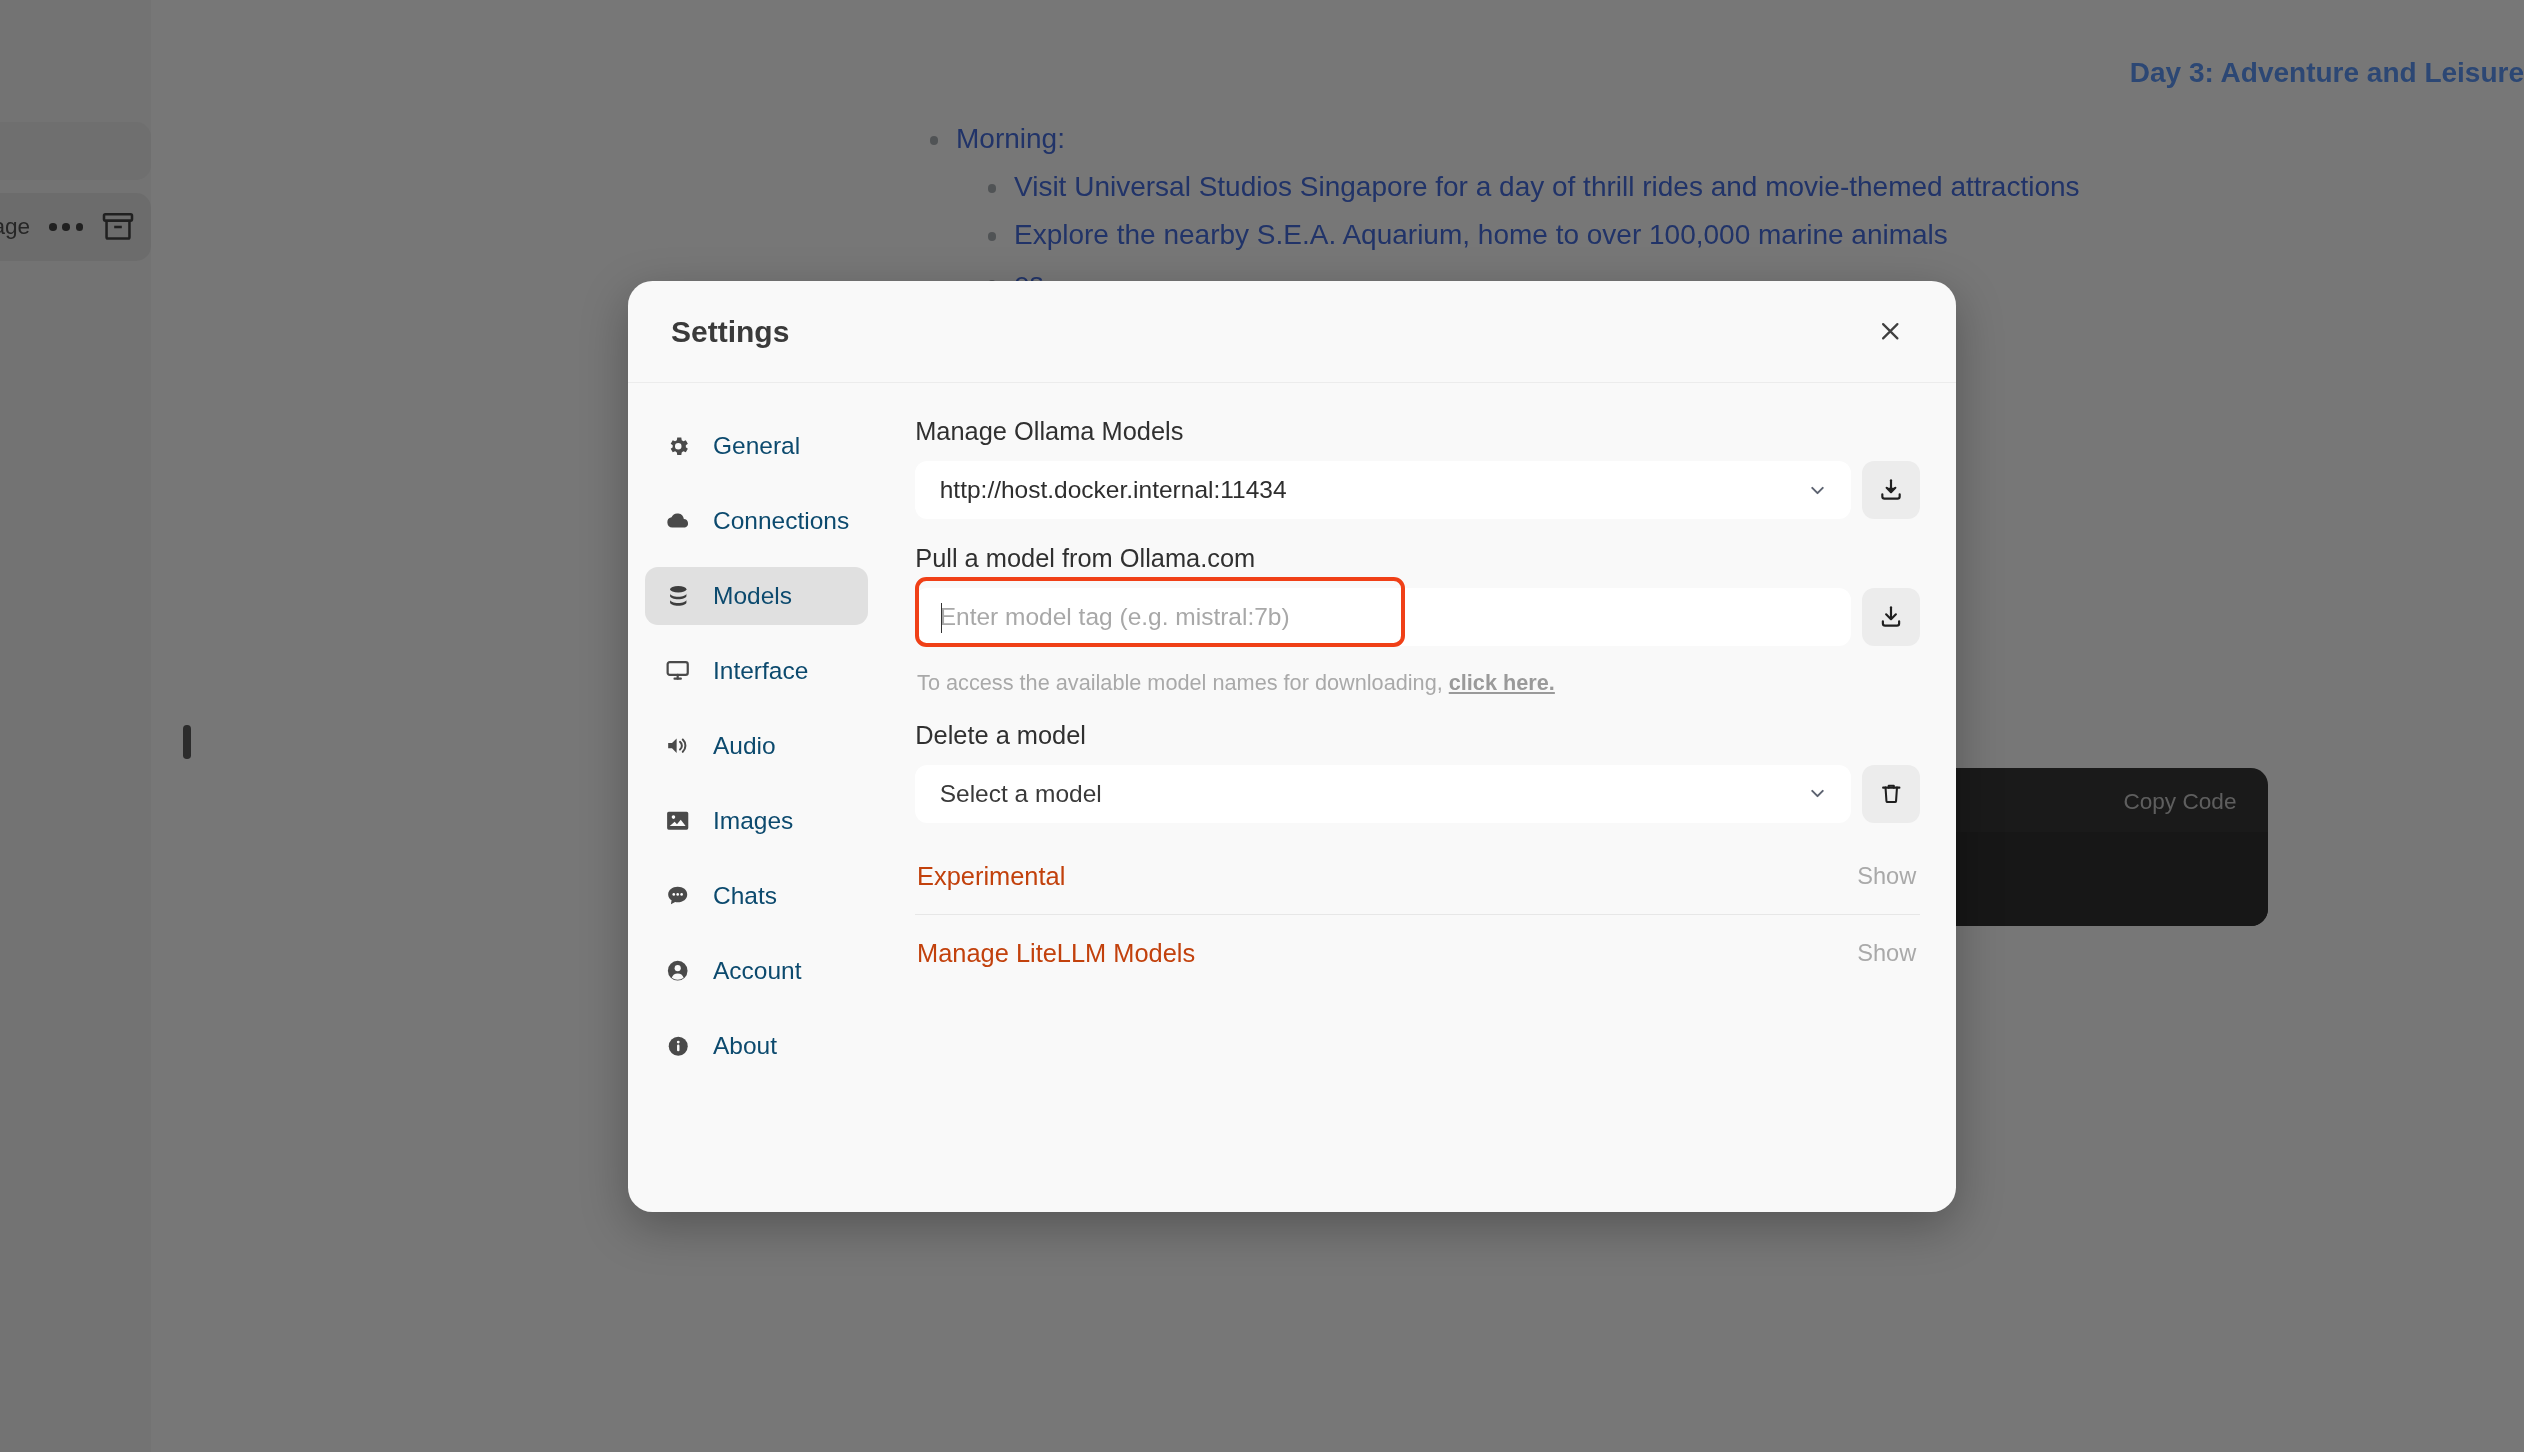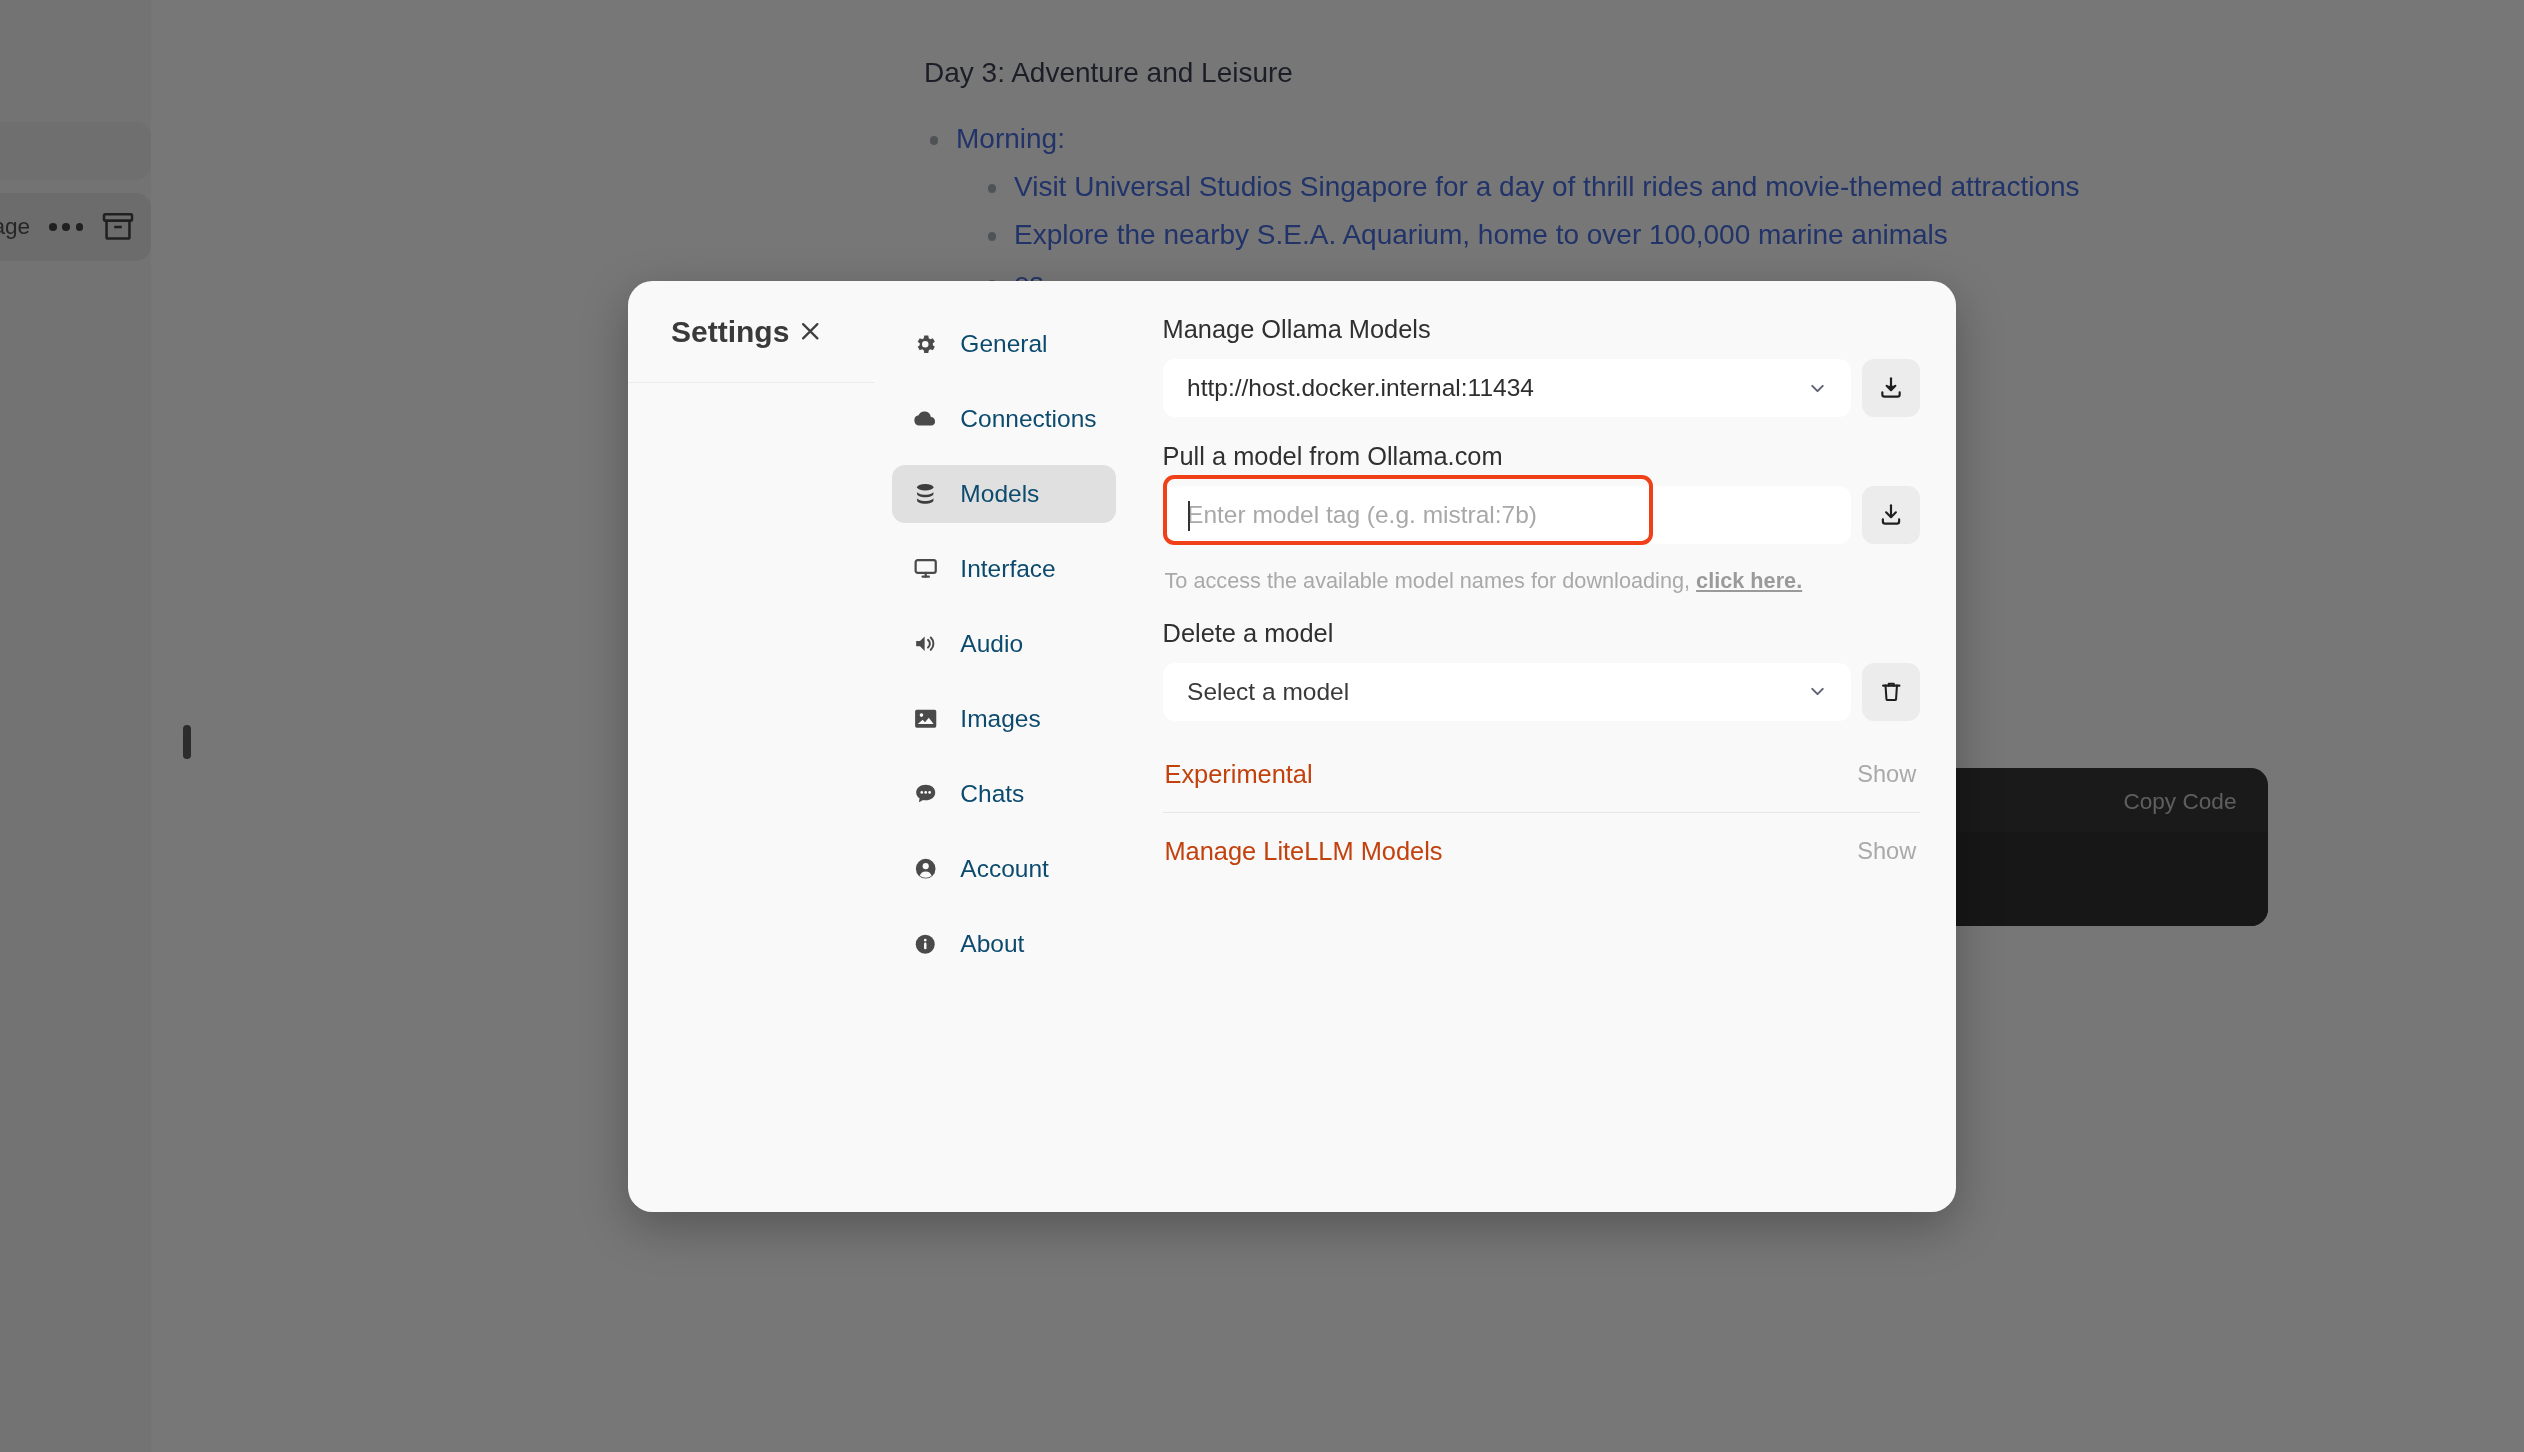--- a/index.html
+++ b/index.html
@@ -69,23 +69,24 @@
     left: 32px;
     top: 725px;
     width: 7.5px;
     height: 34px;
     border-radius: 3.8px;
     background: #3a3a3a;
   }
 
   .bg-h3 {
     font-size: 28px;
-    font-weight: normal;
-    color: #0f172a;
+    font-weight: bold;
+    color: #3b82f6;
     margin-bottom: 28px;
+    text-align: right;
   }
   .bg-ul { list-style: none; }
   .bg-li {
     font-size: 28px;
     line-height: 1.58;
     color: #1d4ed8;
     position: relative;
     padding-left: 32px;
     margin-bottom: 3.8px;
     white-space: nowrap;
@@ -165,21 +166,21 @@
   #settings-modal {
     position: absolute;
     left: 628px;
     top: 281px;
     width: 1328px;
     height: 931px;
     background: #f9f9f9;
     border-radius: 24.5px;
     box-shadow: 0 15px 47px rgba(0,0,0,0.28);
     display: flex;
-    flex-direction: row;
+    flex-direction: column;
     overflow: hidden;
   }
 
   .modal-header {
     height: 102px;
     flex: 0 0 102px;
     display: flex;
     align-items: center;
     justify-content: space-between;
     padding: 0 45px 0 43px;

